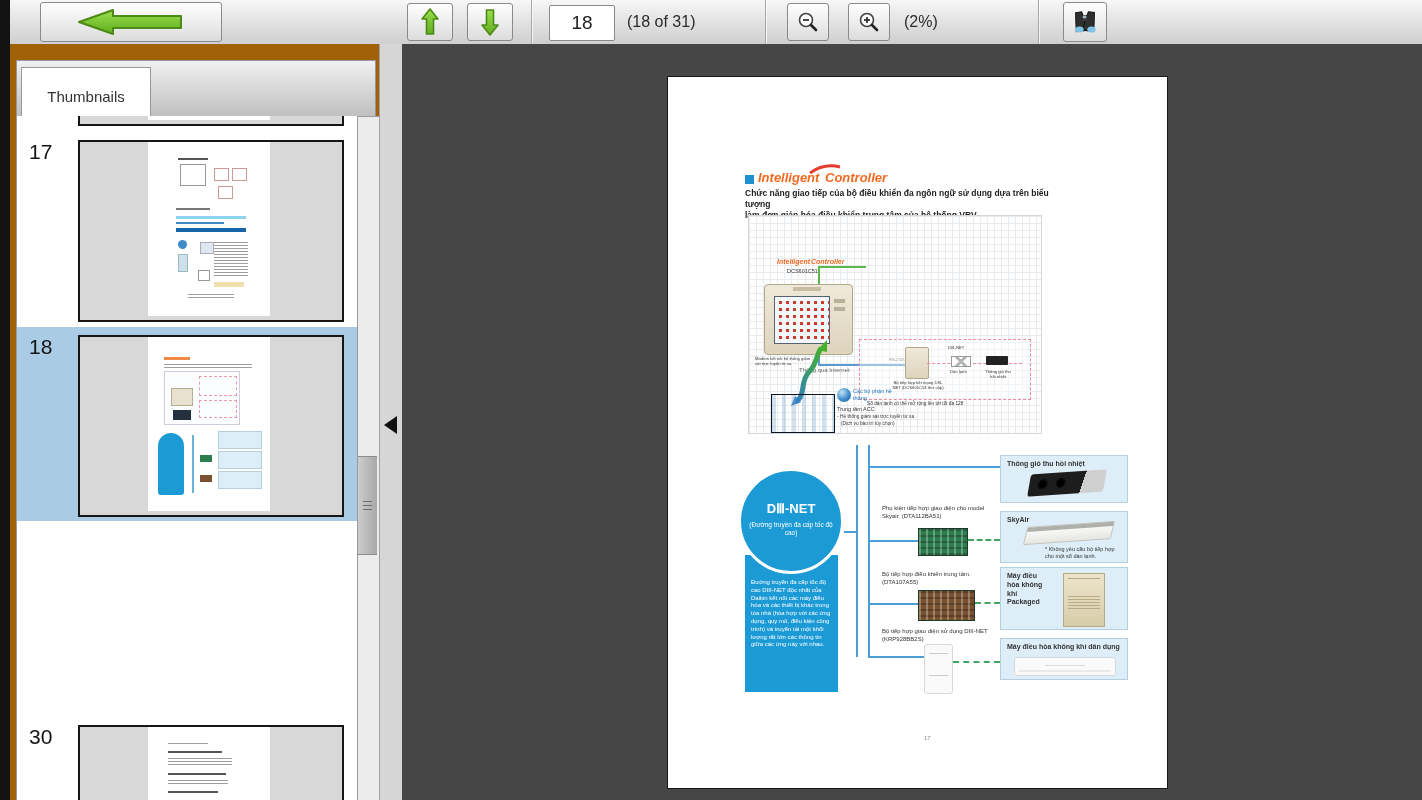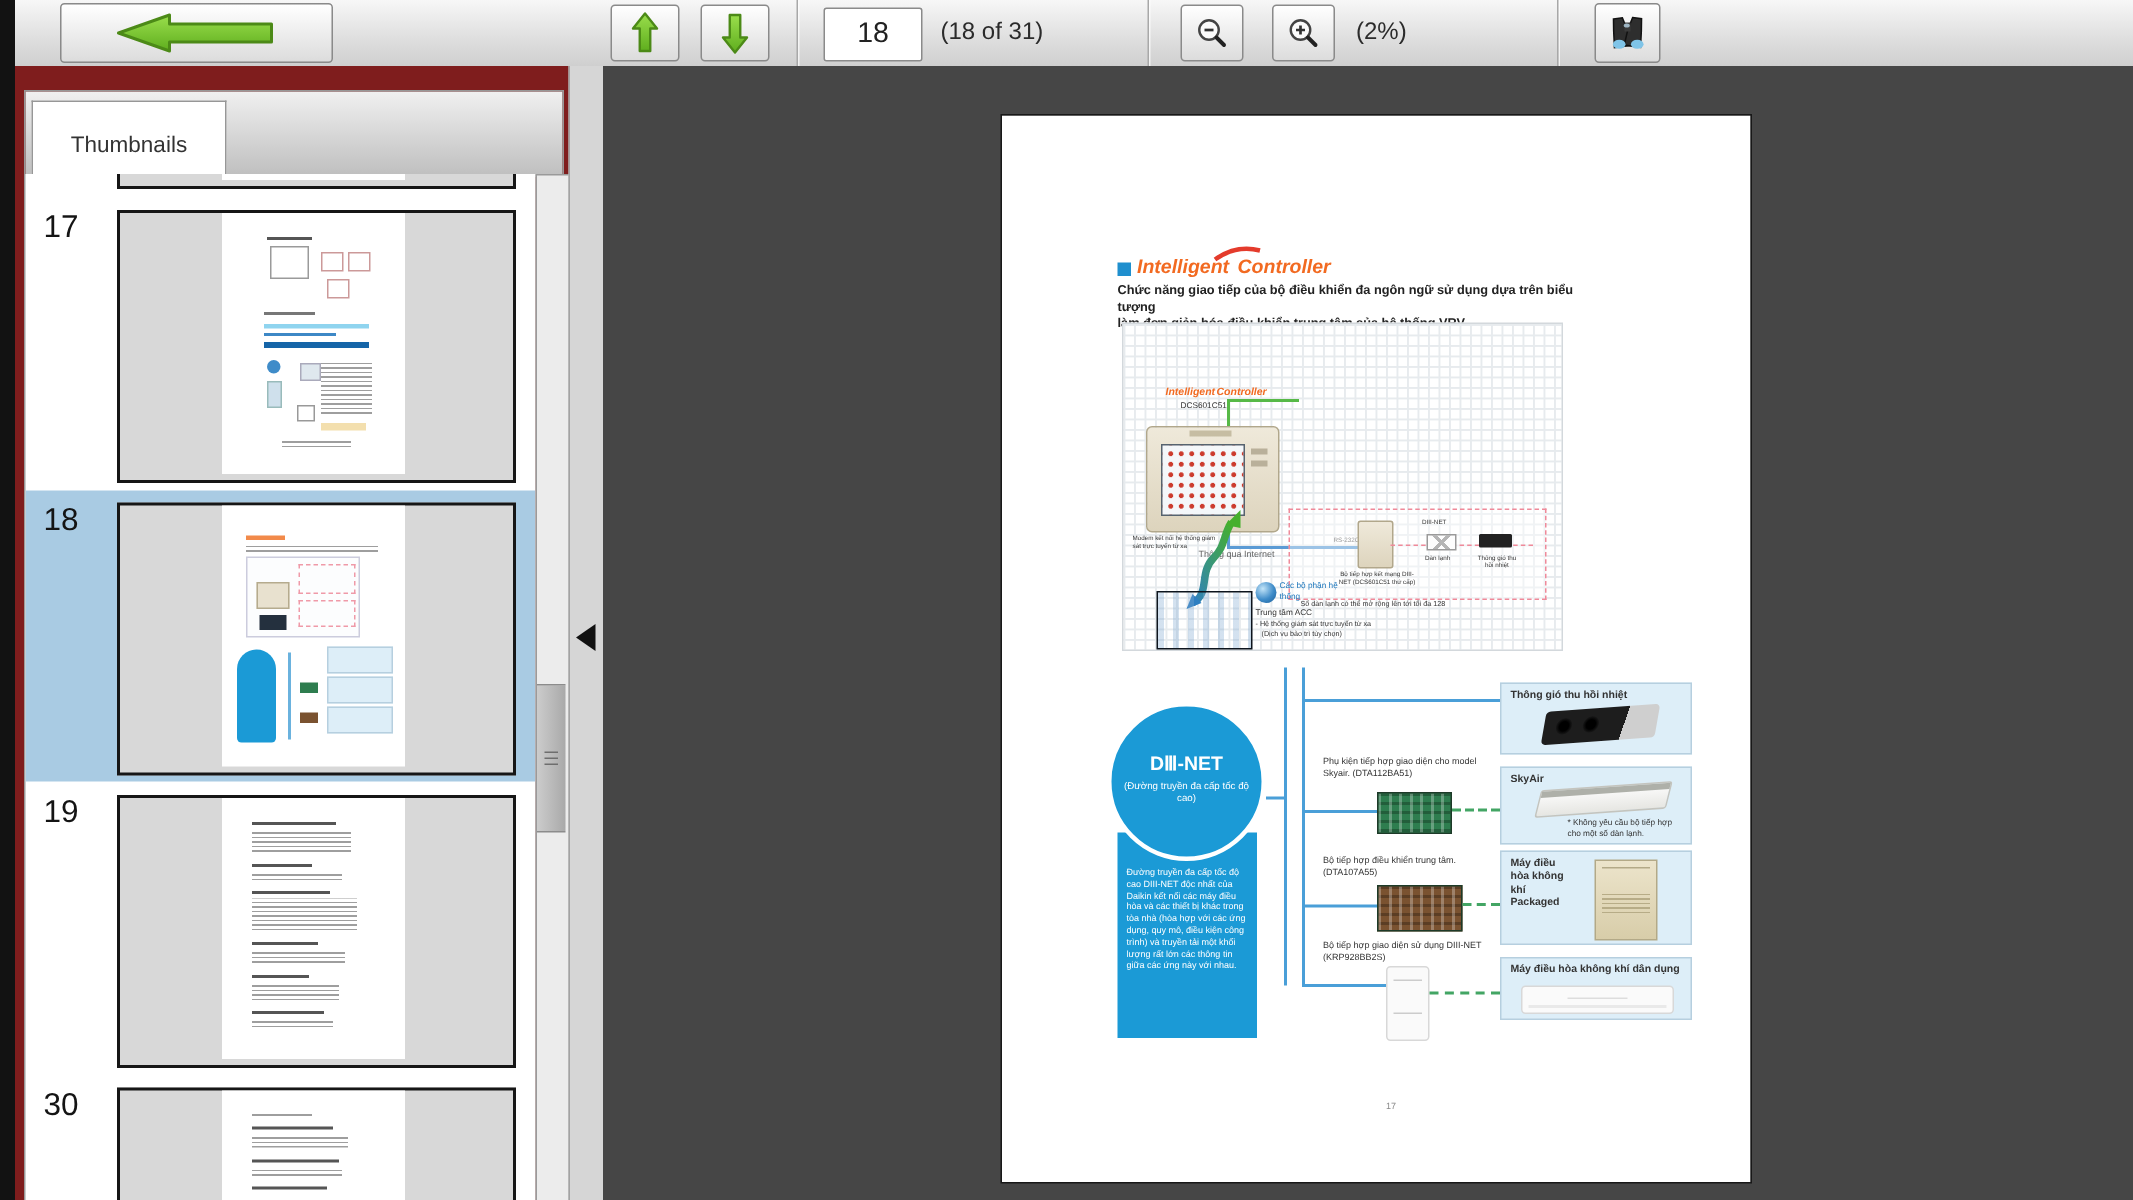--- a/index.html
+++ b/index.html
@@ -16,21 +16,21 @@
     border:1px solid #8a8a8a;border-radius:3px;padding:0;cursor:pointer;
     display:flex;align-items:center;justify-content:center;}
   .tb-sep{position:absolute;top:0;width:1px;height:44px;background:#a8a8a8;
     box-shadow:1px 0 0 rgba(255,255,255,.7);}
   .page-input{position:absolute;left:539px;top:5px;width:60px;height:32px;
     border:1px solid #8a8a8a;border-radius:2px;background:#fff;
     font:19px "Liberation Sans",sans-serif;text-align:center;color:#222;}
   .tb-label{position:absolute;top:0;height:44px;line-height:44px;
     font-size:16px;color:#2b2b2b;}
   
-  .sidebar{left:10px;top:44px;width:392px;height:756px;background:#7f1d1d;}
+  .sidebar{left:10px;top:44px;width:392px;height:756px;background:#a16207;}
   .tabstrip{position:absolute;left:6px;top:16px;width:358px;height:56px;
     background:linear-gradient(#f0f0f0,#bfbfbf);border:1px solid #979797;}
   .tab{position:absolute;left:4px;top:6px;width:128px;height:56px;background:#fff;
     border:1px solid #979797;border-bottom:none;
     font-size:15px;color:#333;display:flex;align-items:center;justify-content:center;cursor:pointer;}
   .thumb-list{position:absolute;left:6px;top:72px;width:340px;height:684px;
     background:#fff;overflow:hidden;border-left:1px solid #9a9a9a;}
   .thumb-row{position:absolute;left:0;width:340px;height:194px;}
   .thumb-row.selected{background:#a9cbe3;}
   .thumb-num{position:absolute;left:12px;top:8px;font-size:21px;color:#141414;}
@@ -228,39 +228,20 @@
           <div class="abs" style="left:44px;top:98px;width:2px;height:58px;background:#6ab2de;"></div>
           <div class="abs" style="left:70px;top:94px;width:42px;height:16px;background:#ddeef8;border:1px solid #b6cfdf;"></div>
           <div class="abs" style="left:70px;top:114px;width:42px;height:16px;background:#ddeef8;border:1px solid #b6cfdf;"></div>
           <div class="abs" style="left:70px;top:134px;width:42px;height:16px;background:#ddeef8;border:1px solid #b6cfdf;"></div>
           <div class="abs" style="left:52px;top:118px;width:12px;height:7px;background:#2e7d4f;"></div>
           <div class="abs" style="left:52px;top:138px;width:12px;height:7px;background:#7a5230;"></div>
         </div>
       </div>
     </div>
 
-    <div class="thumb-row" style="top:406px;">
-      <div class="thumb-num">19</div>
-      <div class="thumb-box">
-        <div class="thumb-page">
-          <div class="txthead" style="left:20px;top:16px;width:56px;"></div>
-          <div class="txtlines" style="left:20px;top:21px;width:66px;height:15px;"></div>
-          <div class="txthead" style="left:20px;top:44px;width:40px;"></div>
-          <div class="txtlines" style="left:20px;top:49px;width:60px;height:6px;"></div>
-          <div class="txthead" style="left:20px;top:62px;width:52px;"></div>
-          <div class="txtlines" style="left:20px;top:67px;width:70px;height:21px;"></div>
-          <div class="txthead" style="left:20px;top:96px;width:44px;"></div>
-          <div class="txtlines" style="left:20px;top:101px;width:62px;height:9px;"></div>
-          <div class="txthead" style="left:20px;top:118px;width:38px;"></div>
-          <div class="txtlines" style="left:20px;top:123px;width:58px;height:12px;"></div>
-          <div class="txthead" style="left:20px;top:142px;width:48px;"></div>
-          <div class="txtlines" style="left:20px;top:147px;width:54px;height:6px;"></div>
-        </div>
-      </div>
-    </div>
 
     <div class="thumb-row" style="top:601px;">
       <div class="thumb-num">30</div>
       <div class="thumb-box">
         <div class="thumb-page">
           <div class="txtlines" style="left:20px;top:14px;width:40px;height:3px;"></div>
           <div class="txthead" style="left:20px;top:24px;width:54px;"></div>
           <div class="txtlines" style="left:20px;top:29px;width:64px;height:9px;"></div>
           <div class="txthead" style="left:20px;top:46px;width:58px;"></div>
           <div class="txtlines" style="left:20px;top:51px;width:60px;height:6px;"></div>

